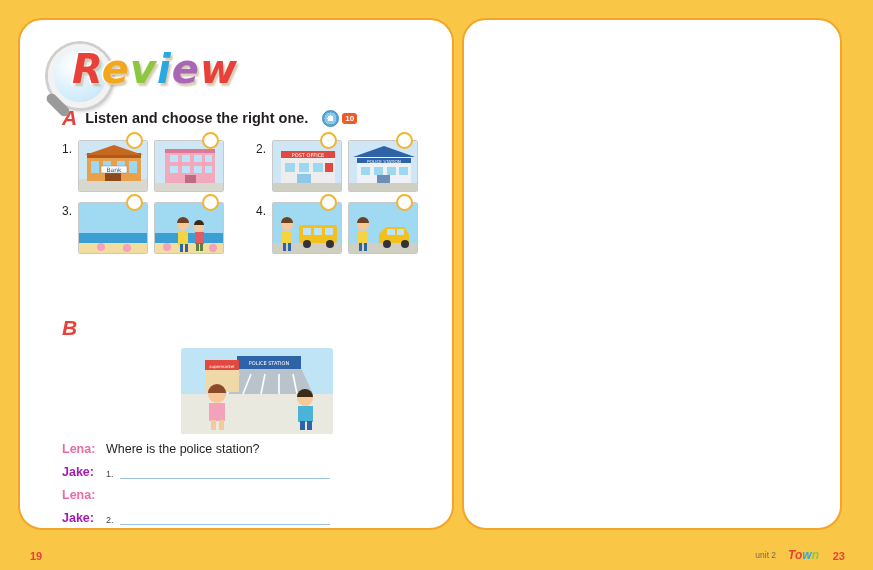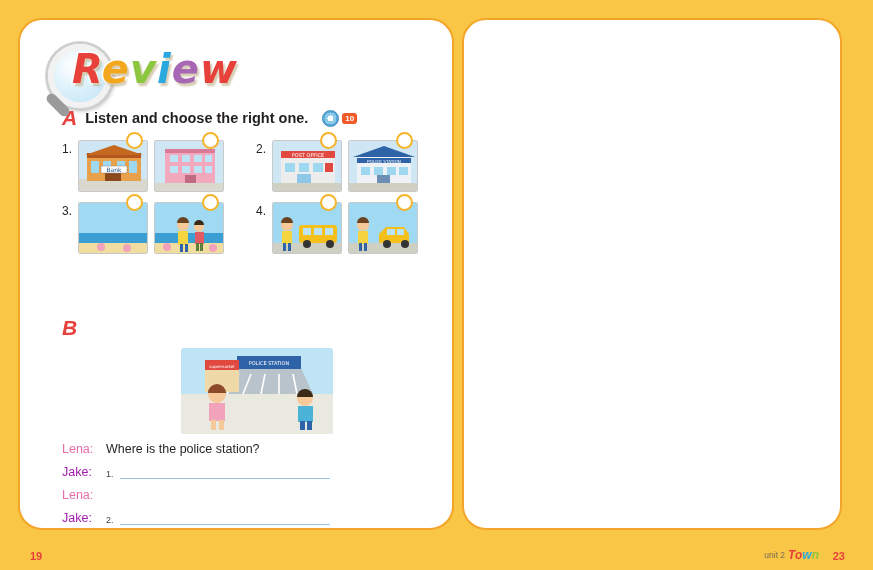--- a/index.html
+++ b/index.html
@@ -95,37 +95,37 @@
   }
 
   
   .exB { position:absolute; left:42px; top:296px; width:390px; }
   .b-pic {
     margin: 8px auto 4px; width:152px; height:86px; border-radius:3px;
     position:relative; overflow:hidden;
   }
   .dialog { margin-top:8px; font-size:12.5px; }
   .dialog .row { display:flex; align-items:flex-end; margin-bottom:9px; }
-  .spk { width:44px; font-weight:normal; }
+  .spk { width:44px; font-weight:bold; }
   .spk.lena { color:#e86ca8; }
   .spk.jake { color:#a21caf; }
   .utt { color:#231f20;text-align:center; }
   .blank-line {
     flex:1; border-bottom:1.5px solid #9ac3e8; height:14px; margin-left:4px;
     max-width:210px;
   }
   .mini-num { font-size:9px; color:#444; margin-right:2px; }
 
   
   .folio { position:absolute; bottom:8px; font-size:11px; color:#e8413c; font-weight:bold; }
   .folio-l { left:30px; }
   .folio-r { right:28px;margin-left:29px; }
   .footer-brand {
     position:absolute; right:54px; bottom:8px; font-size:8.5px; color:#7a6a55;
-    display:flex; align-items:center; gap:3px;
+    display:flex; align-items:center; gap:12px;
   }
   .brand-mark { color:#e8413c; font-weight:bold; font-style:italic; font-size:12px;}
   .brand-mark .b2{ color:#2aa9e0; }
   .brand-mark .b3{ color:#8dc63f; }
 
   svg { display:block; }
 </style>
 </head>
 <body>
 

